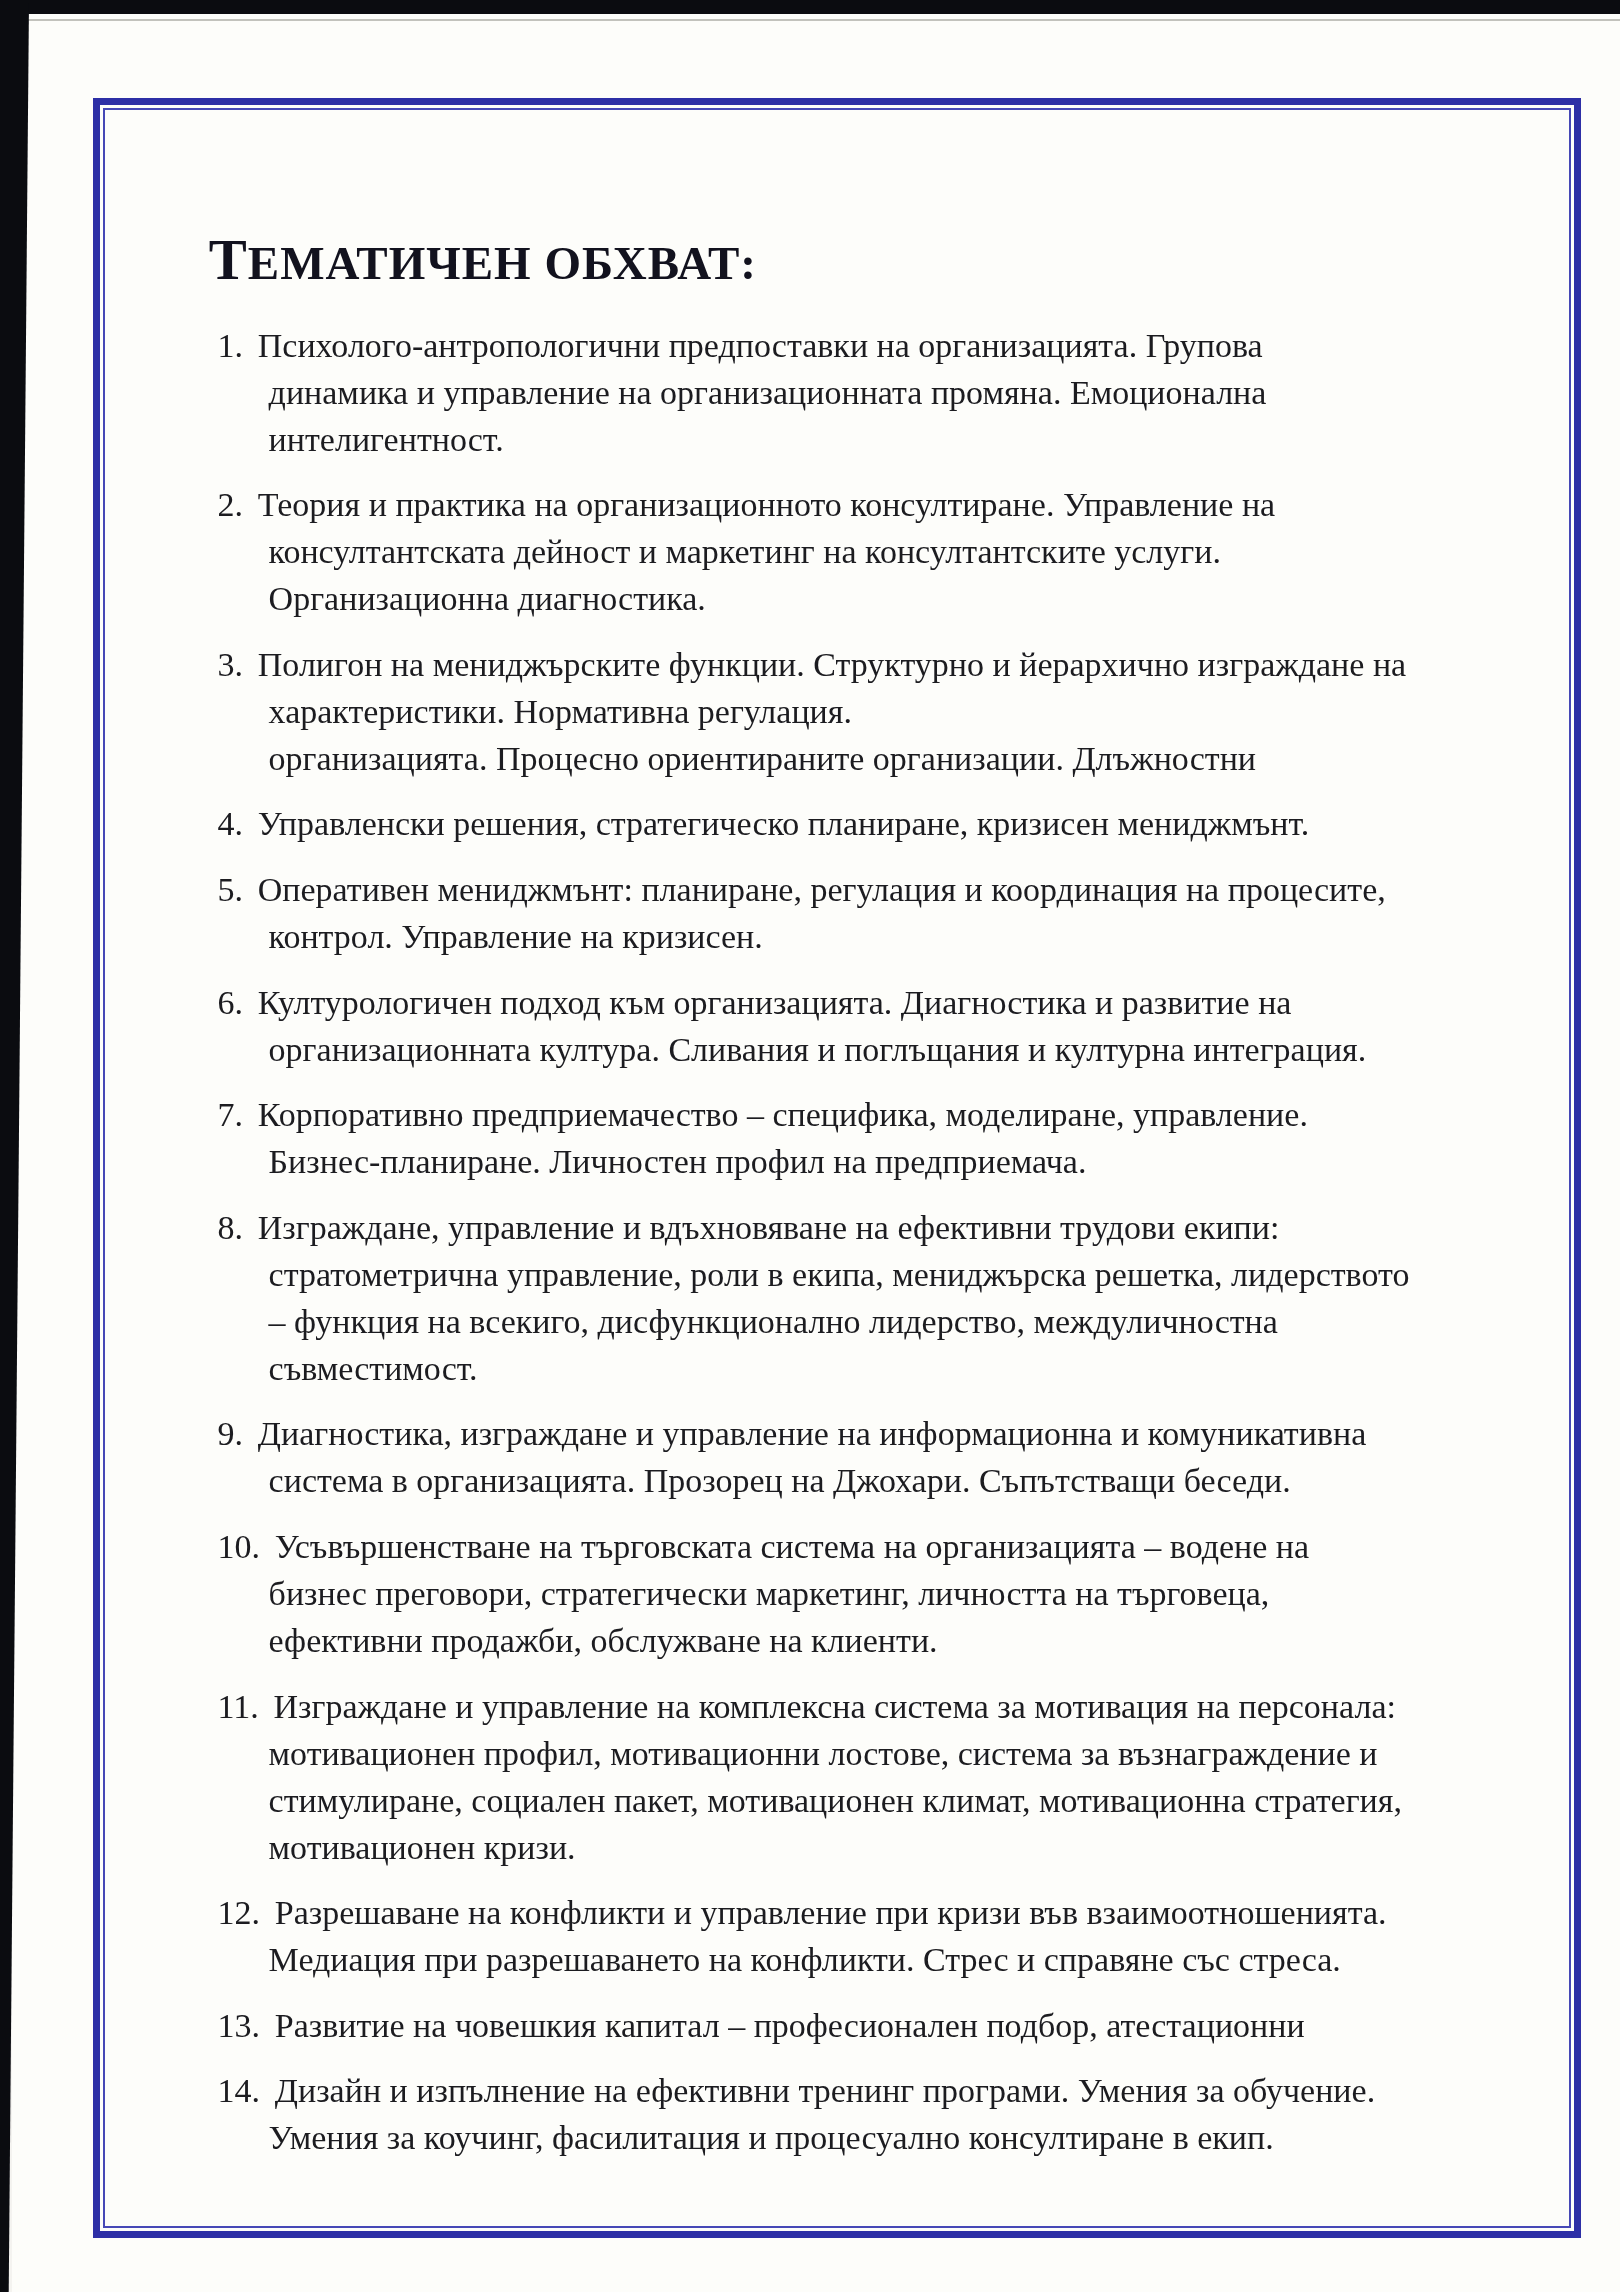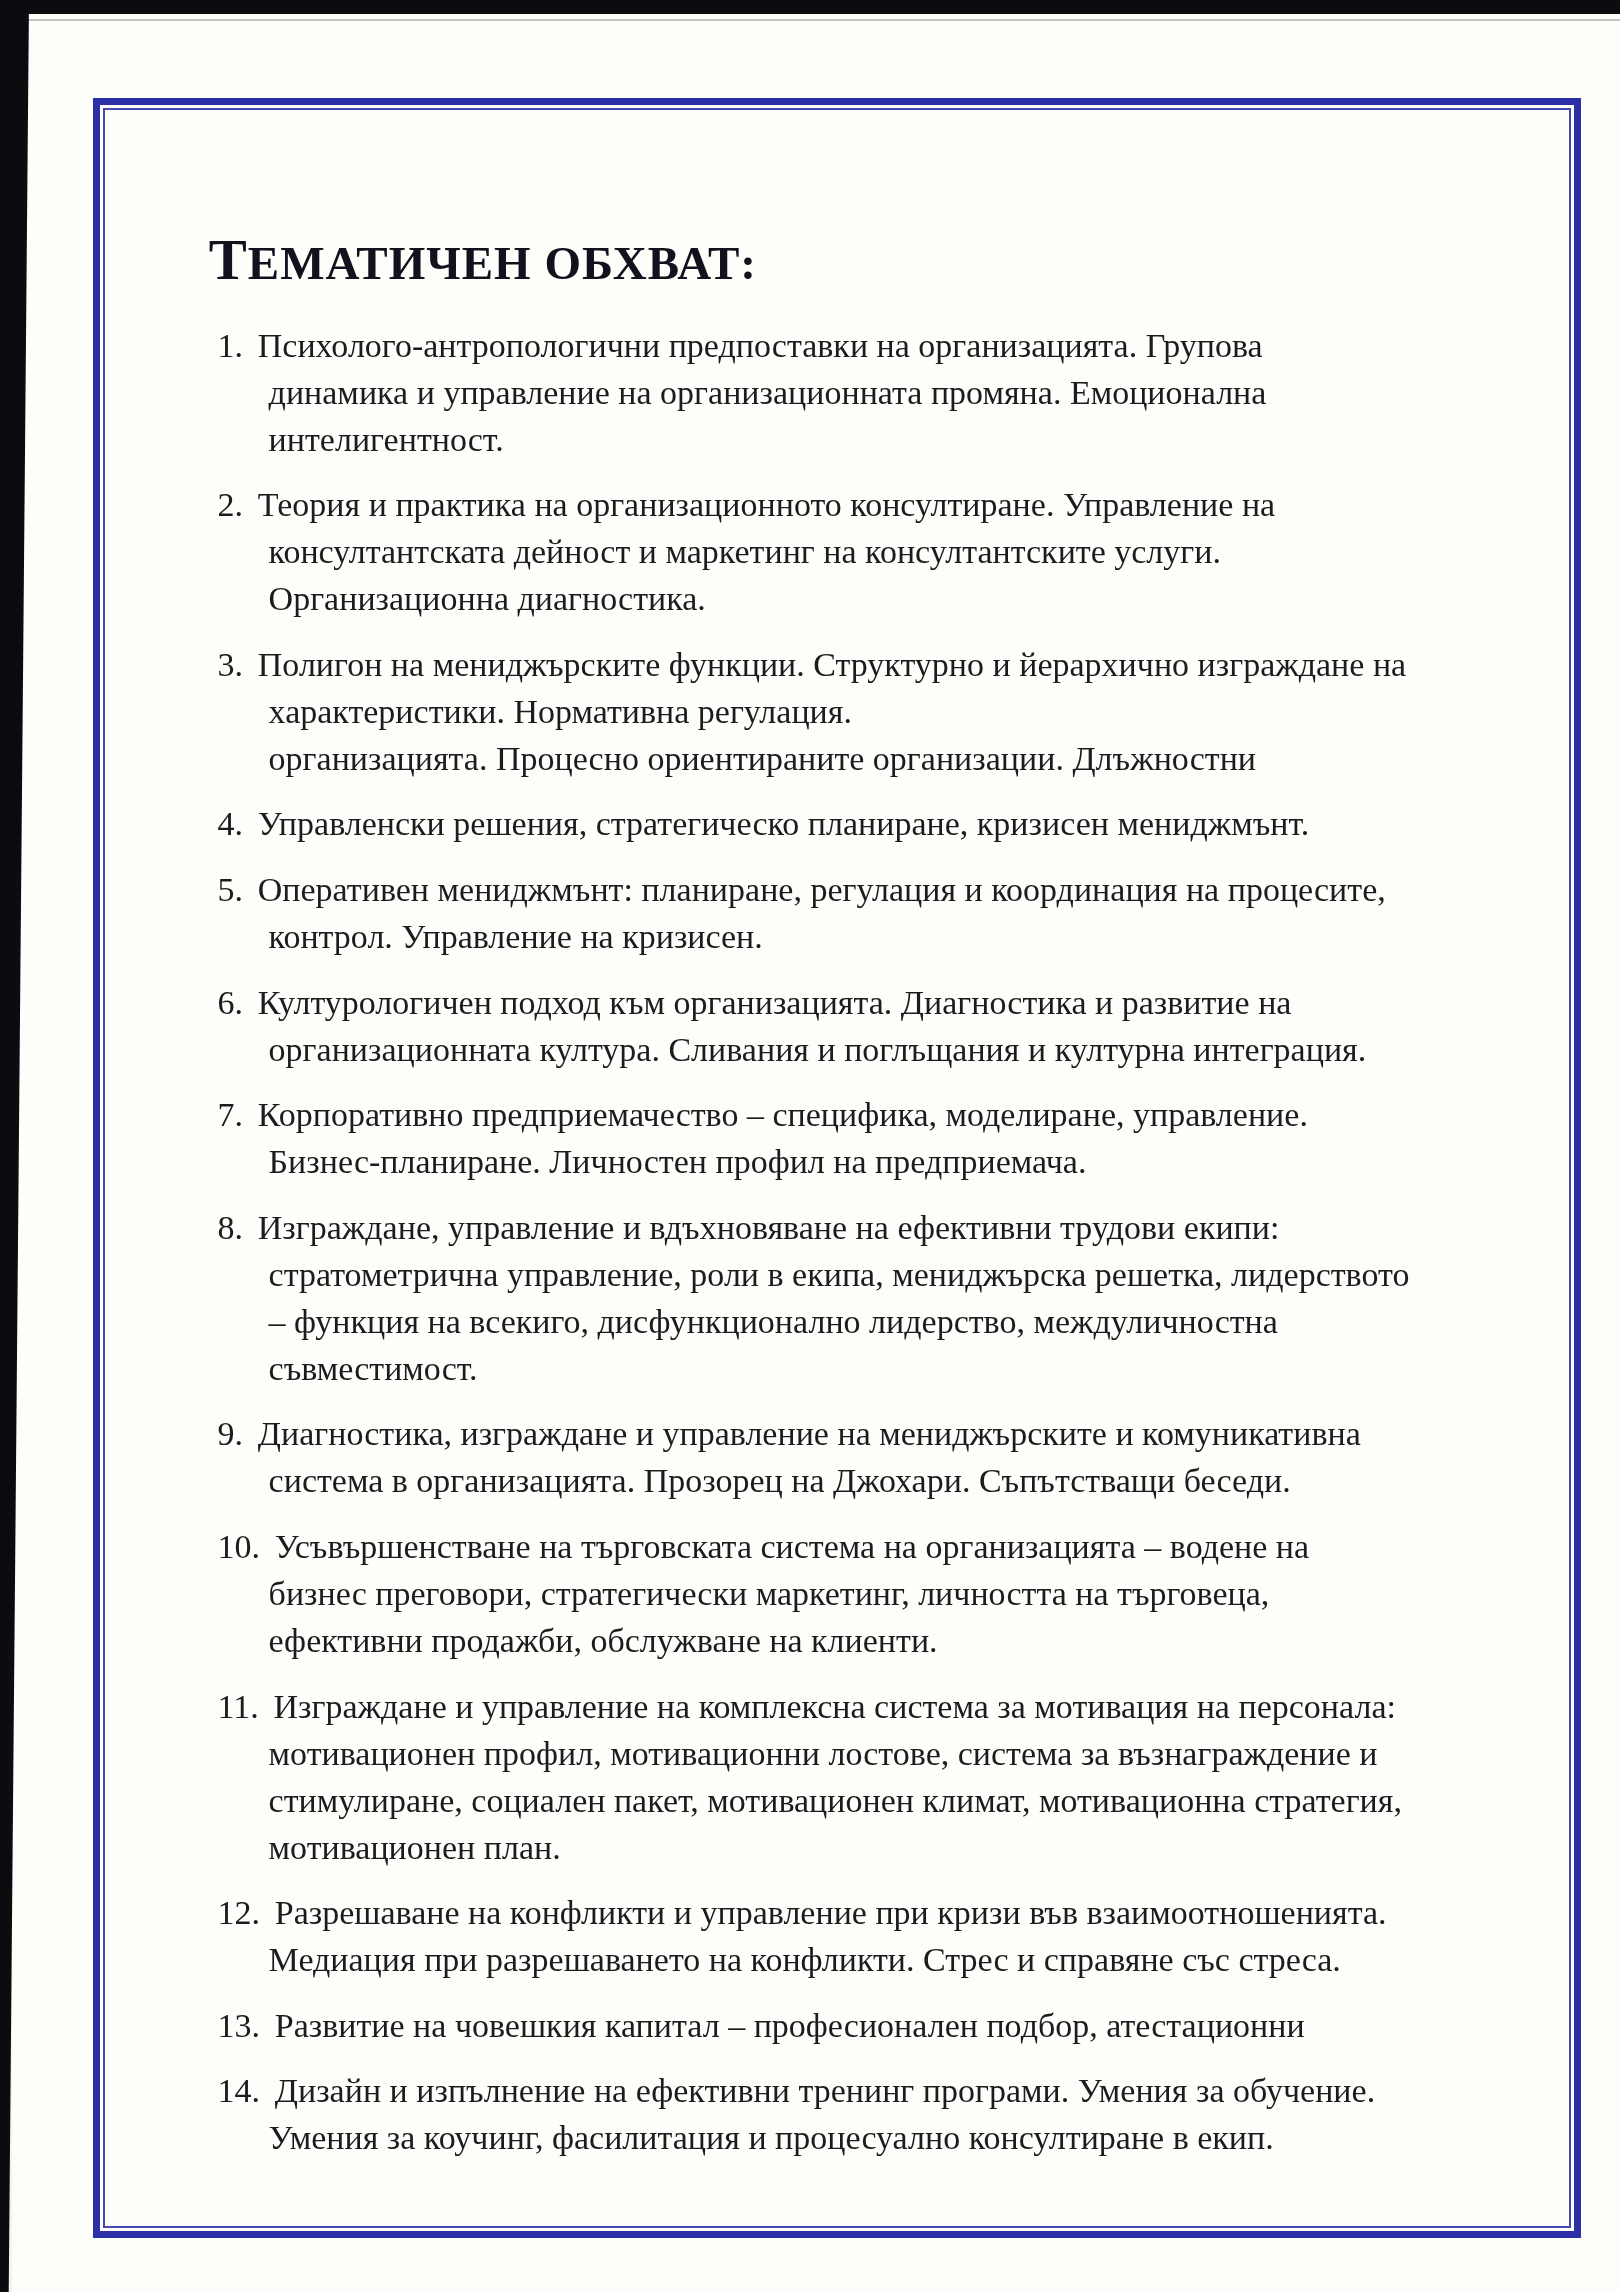--- a/index.html
+++ b/index.html
@@ -149,35 +149,35 @@
       </div>
 
       <div class="item">
         <div class="line first"><span class="num">8.</span><span>Изграждане, управление и вдъхновяване на ефективни трудови екипи:</span></div>
         <div class="line">стратометрична управление, роли в екипа, мениджърска решетка, лидерството</div>
         <div class="line">– функция на всекиго, дисфункционално лидерство, междуличностна</div>
         <div class="line">съвместимост.</div>
       </div>
 
       <div class="item">
-        <div class="line first"><span class="num">9.</span><span>Диагностика, изграждане и управление на мениджърските и комуникативна</span></div>
+        <div class="line first"><span class="num">9.</span><span>Диагностика, изграждане и управление на информационна и комуникативна</span></div>
         <div class="line">система в организацията. Прозорец на Джохари. Съпътстващи беседи.</div>
       </div>
 
       <div class="item">
         <div class="line first"><span class="num">10.</span><span>Усъвършенстване на търговската система на организацията – водене на</span></div>
         <div class="line">бизнес преговори, стратегически маркетинг, личността на търговеца,</div>
         <div class="line">ефективни продажби, обслужване на клиенти.</div>
       </div>
 
       <div class="item">
         <div class="line first"><span class="num">11.</span><span>Изграждане и управление на комплексна система за мотивация на персонала:</span></div>
         <div class="line">мотивационен профил, мотивационни лостове, система за възнаграждение и</div>
         <div class="line">стимулиране, социален пакет, мотивационен климат, мотивационна стратегия,</div>
-        <div class="line">мотивационен план.</div>
+        <div class="line">мотивационен кризи.</div>
       </div>
 
       <div class="item">
         <div class="line first"><span class="num">12.</span><span>Разрешаване на конфликти и управление при кризи във взаимоотношенията.</span></div>
         <div class="line">Медиация при разрешаването на конфликти. Стрес и справяне със стреса.</div>
       </div>
 
       <div class="item">
         <div class="line first"><span class="num">13.</span><span>Развитие на човешкия капитал – професионален подбор, атестационни</span></div>
       </div>

